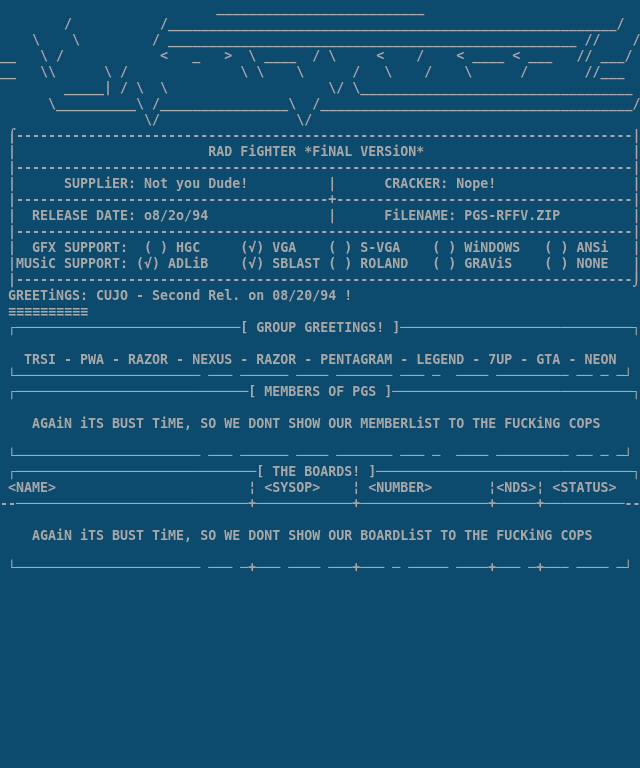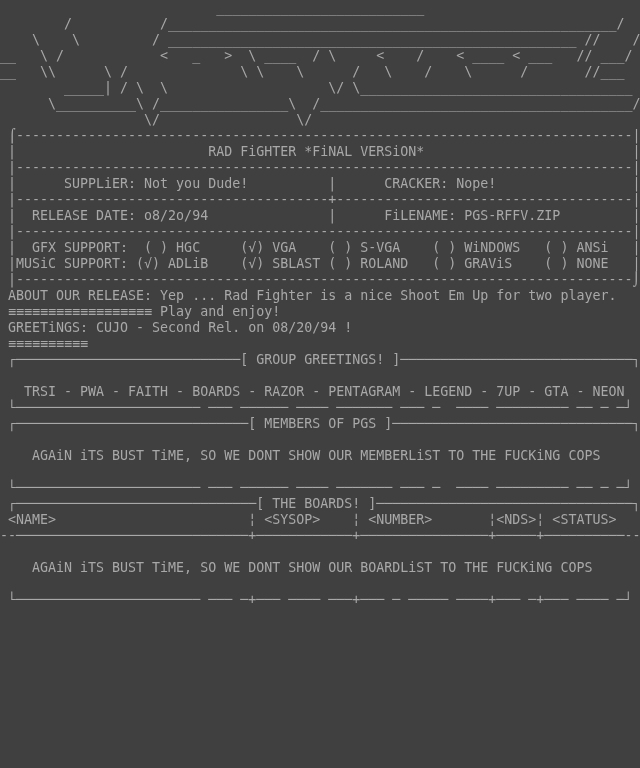--- a/index.html
+++ b/index.html
@@ -1,22 +1,23 @@
 <!DOCTYPE html>
 <html><head>
 <meta charset="utf-8">
 <style>
   html, body { margin: 0; padding: 0; background: #000; }
   .screen {
     width: 640px;
     height: 768px;
-    background: #404040;
+    background: #0c4a6e;
     color: #a8a8a8;
     overflow: hidden;
     position: relative;
+    font-weight: bold;
   }
   pre {
     margin: 0;
     font-family: "DejaVu Sans Mono", monospace;
     font-size: 13.3px;
     line-height: 16px;
     letter-spacing: 0;
     white-space: pre;
   }
 </style>
@@ -37,29 +38,26 @@
  |                        RAD FiGHTER *FiNAL VERSiON*                          |
  |-----------------------------------------------------------------------------|
  |      SUPPLiER: Not you Dude!          |      CRACKER: Nope!                 |
  |---------------------------------------+-------------------------------------|
  |  RELEASE DATE: o8/2o/94               |      FiLENAME: PGS-RFFV.ZIP         |
  |-----------------------------------------------------------------------------|
  |  GFX SUPPORT:  ( ) HGC     (√) VGA    ( ) S-VGA    ( ) WiNDOWS   ( ) ANSi   |
  |MUSiC SUPPORT: (√) ADLiB    (√) SBLAST ( ) ROLAND   ( ) GRAViS    ( ) NONE   |
  |-----------------------------------------------------------------------------⌡
 </pre>
-  <pre> ABOUT OUR RELEASE: Yep ... Rad Fighter is a nice Shoot Em Up for two player.
- ≡≡≡≡≡≡≡≡≡≡≡≡≡≡≡≡≡≡ Play and enjoy!
-</pre>
   <pre> GREETiNGS: CUJO - Second Rel. on 08/20/94 !
  ≡≡≡≡≡≡≡≡≡≡
 </pre>
   <pre> ┌────────────────────────────[ GROUP GREETINGS! ]─────────────────────────────┐
 
-   TRSI - PWA - FAITH - BOARDS - RAZOR - PENTAGRAM - LEGEND - 7UP - GTA - NEON
+   TRSI - PWA - RAZOR - NEXUS - RAZOR - PENTAGRAM - LEGEND - 7UP - GTA - NEON
  └─────────────────────── ─── ────── ──── ─────── ─── ─  ──── ───────── ── ─ ─┘
 </pre>
   <pre> ┌─────────────────────────────[ MEMBERS OF PGS ]──────────────────────────────┐
 
     AGAiN iTS BUST TiME, SO WE DONT SHOW OUR MEMBERLiST TO THE FUCKiNG COPS
 
  └─────────────────────── ─── ────── ──── ─────── ─── ─  ──── ───────── ── ─ ─┘</pre>
   <pre> ┌──────────────────────────────[ THE BOARDS! ]────────────────────────────────┐
  &lt;NAME&gt;                        ¦ &lt;SYSOP&gt;    ¦ &lt;NUMBER&gt;       ¦&lt;NDS&gt;¦ &lt;STATUS&gt;
 --─────────────────────────────+────────────+────────────────+─────+──────────--

